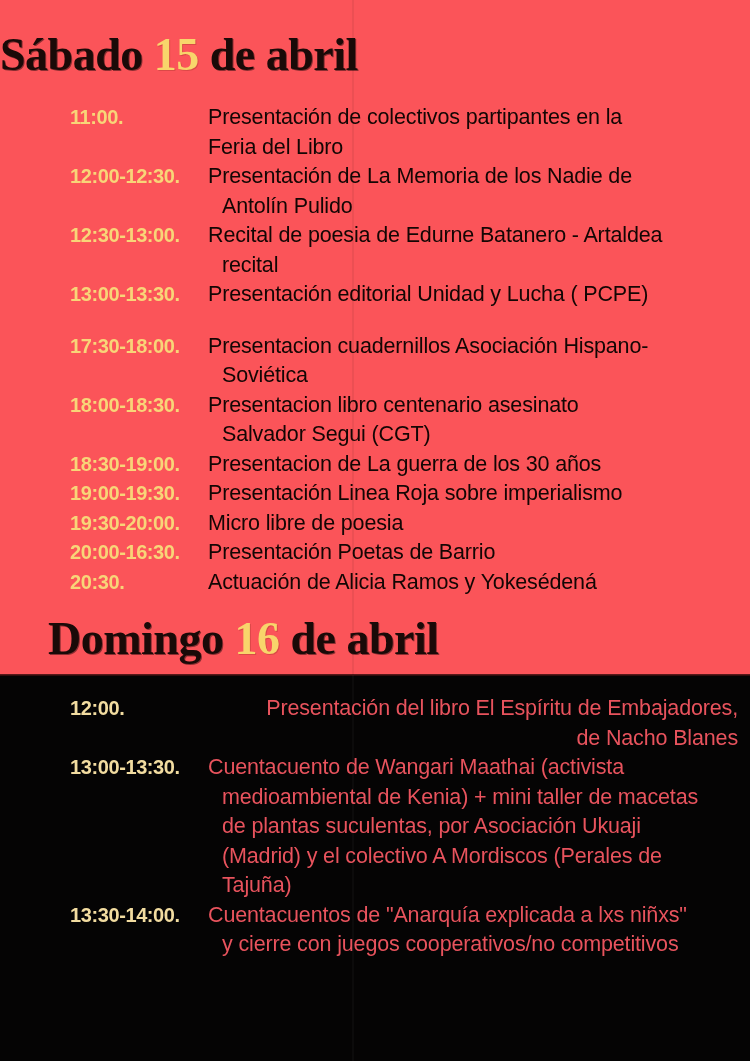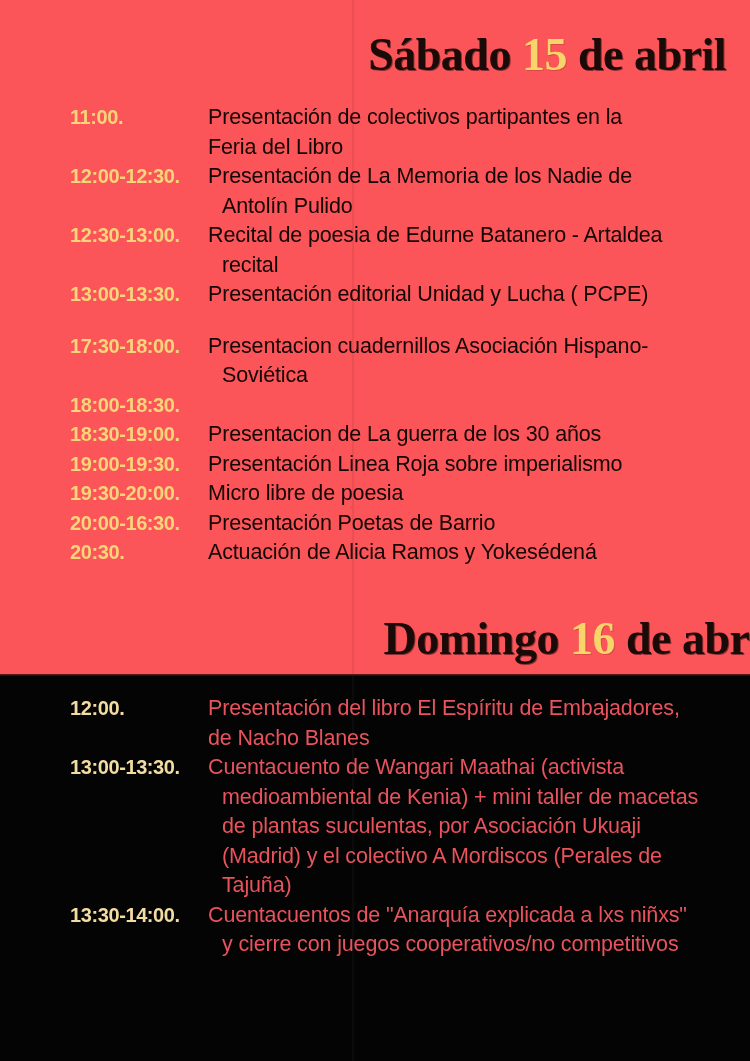--- a/index.html
+++ b/index.html
@@ -65,21 +65,21 @@
     height: 2px;
     background: #3a0f0f;
     opacity: .85;
   }
 
   
   .day-heading {
     position: absolute;
     left: 0;
     width: 726px;
-    text-align: right;
+    text-align: left;
     font-family: "Liberation Serif", "DejaVu Serif", serif;
     font-weight: 700;
     font-size: 46px;
     letter-spacing: -0.5px;
     color: #1a0a08;
     white-space: nowrap;
     text-shadow: 1px 1px 0 rgba(0,0,0,.45);
   }
   .day-heading .num {
     color: #F8D56B;
@@ -129,21 +129,21 @@
     padding-right: 12px;
   }
   .desc .ln { display: block; }
   .desc .ln.indent { padding-left: 14px; }
 
   
   #schedule-sunday .time { color: #F2DCA0; }
   #schedule-sunday .desc { color: #E8535D; }
 
   
-  #schedule-sunday .entry:first-child .desc { padding-left: 0; }
+  #schedule-sunday .entry:first-child .desc { padding-left: 0; text-align: right; }
 </style>
 </head>
 <body>
 
 <div class="poster">
 
   <div class="band-red"></div>
   <div class="band-black"></div>
   <div class="edge-line"></div>
   <div class="seam"></div>
@@ -184,20 +184,22 @@
       <div class="entry spaced">
         <div class="time">17:30-18:00.</div>
         <div class="desc">
           <span class="ln">Presentacion  cuadernillos Asociación Hispano-</span>
           <span class="ln indent">Soviética</span>
         </div>
       </div>
       <div class="entry">
         <div class="time">18:00-18:30.</div>
         <div class="desc">
+          <span class="ln">Presentacion libro centenario asesinato</span>
+          <span class="ln indent">Salvador Segui (CGT)</span>
         </div>
       </div>
       <div class="entry">
         <div class="time">18:30-19:00.</div>
         <div class="desc">
           <span class="ln">Presentacion de La guerra de los 30 años</span>
         </div>
       </div>
       <div class="entry">
         <div class="time">19:00-19:30.</div>

